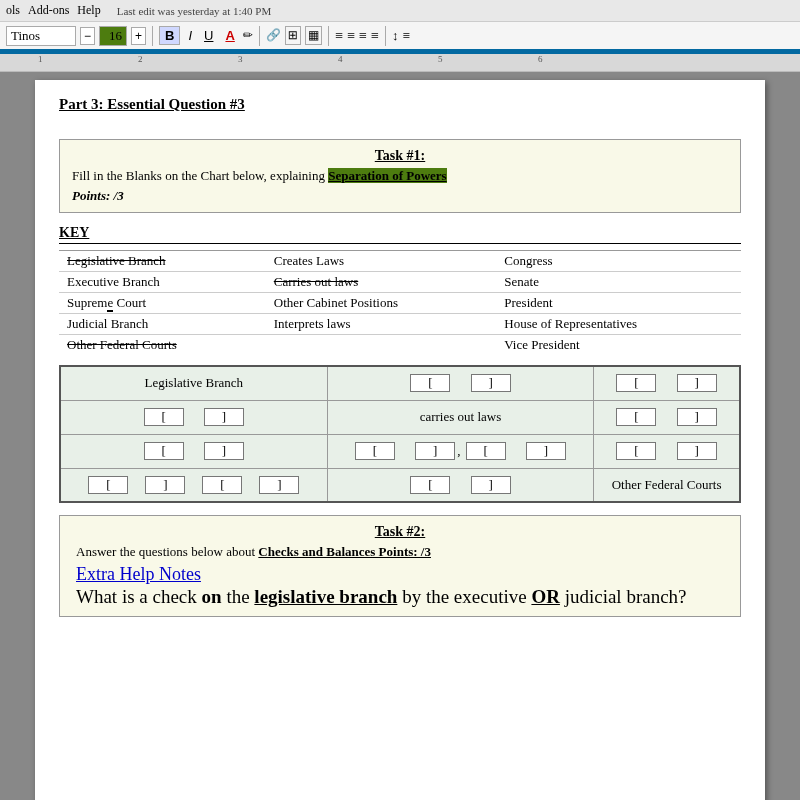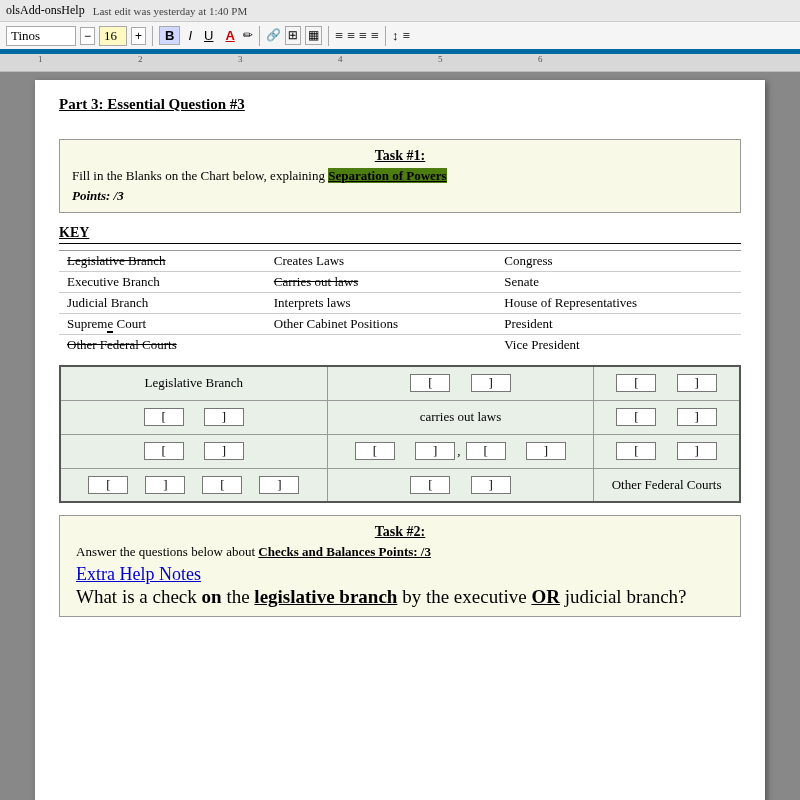--- a/index.html
+++ b/index.html
@@ -13,21 +13,21 @@
       overflow: hidden;
     }
 
     
     .toolbar-top {
       background: #e8e8e8;
       border-bottom: 1px solid #ccc;
       padding: 2px 6px;
       display: flex;
       align-items: center;
-      gap: 0;
+      gap: 8px;
       font-size: 12px;
       height: 22px;
     }
     .toolbar-main {
       background: #f5f5f5;
       border-bottom: 5px solid #0369a1;
       padding: 3px 6px;
       display: flex;
       align-items: center;
       gap: 4px;
@@ -43,25 +43,25 @@
     .font-size-btn {
       border: 1px solid #aaa;
       background: white;
       padding: 1px 3px;
       font-size: 12px;
       cursor: pointer;
       min-width: 14px;
     }
     .font-size-val {
       border: 1px solid #aaa;
-      background: #fef9c3;
+      background: #4d7c0f;
       padding: 1px 4px;
       font-size: 13px;
       min-width: 28px;
-      text-align: left;
+      text-align: right;
     }
     .tb-sep { width: 1px; background: #aaa; height: 20px; margin: 0 2px; }
     .tb-btn {
       padding: 1px 4px;
       font-size: 13px;
       font-weight: bold;
       cursor: pointer;
       border: none;
       background: transparent;
     }
@@ -290,28 +290,28 @@
           <td><span class="strikethrough">Legislative Branch</span></td>
           <td>Creates Laws</td>
           <td>Congress</td>
         </tr>
         <tr>
           <td>Executive Branch</td>
           <td><span class="strikethrough">Carries out laws</span></td>
           <td>Senate</td>
         </tr>
         <tr>
+          <td>Suprem<span style="border-bottom:2px solid #000;">e</span> Court</td>
+          <td>Other Cabinet Positions</td>
+          <td>President</td>
+        </tr>
+        <tr>
           <td>Judicial Branch</td>
           <td>Interprets laws</td>
           <td>House of Representatives</td>
-        </tr>
-        <tr>
-          <td>Suprem<span style="border-bottom:2px solid #000;">e</span> Court</td>
-          <td>Other Cabinet Positions</td>
-          <td>President</td>
         </tr>
         <tr>
           <td><span class="strikethrough">Other Federal Courts</span></td>
           <td></td>
           <td>Vice President</td>
         </tr>
       </tbody>
         </table>
     </div>
 

